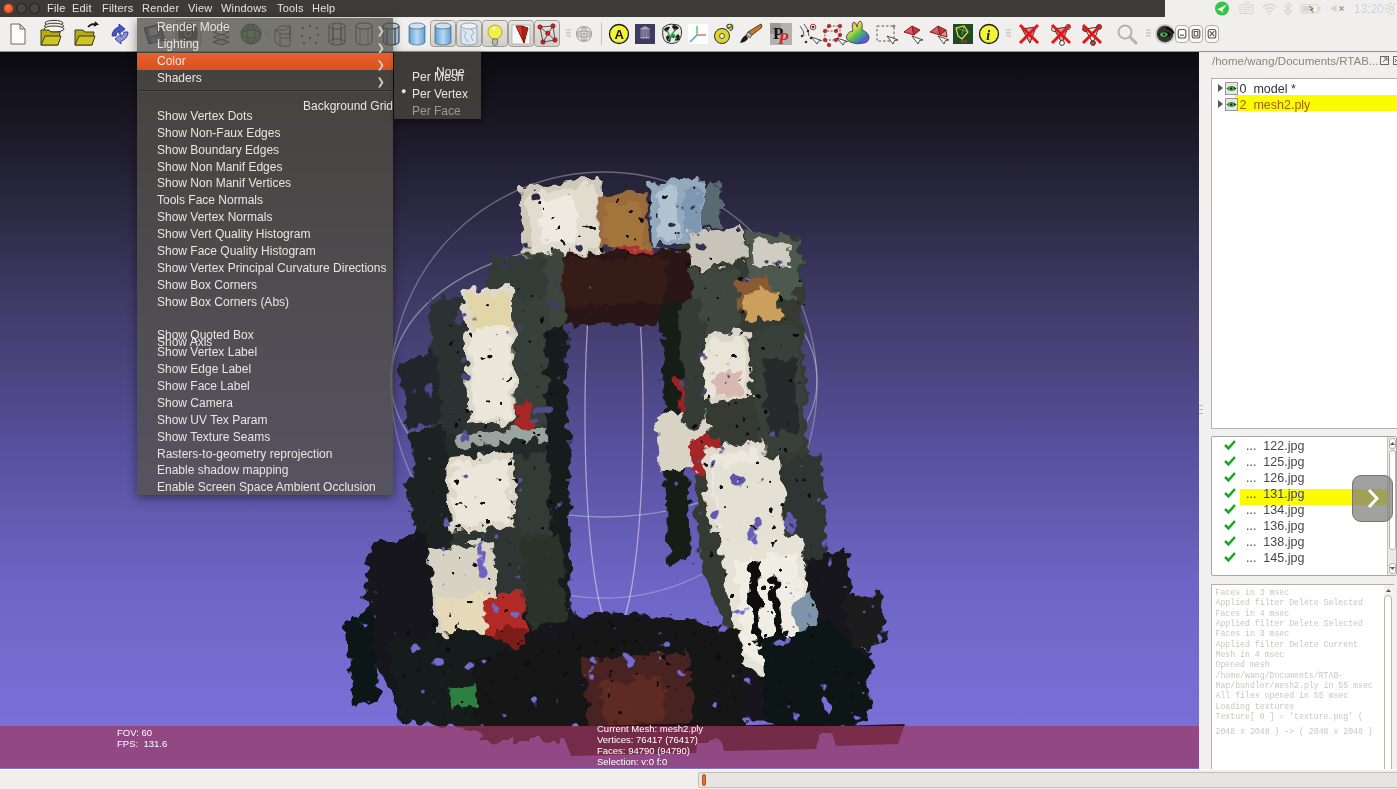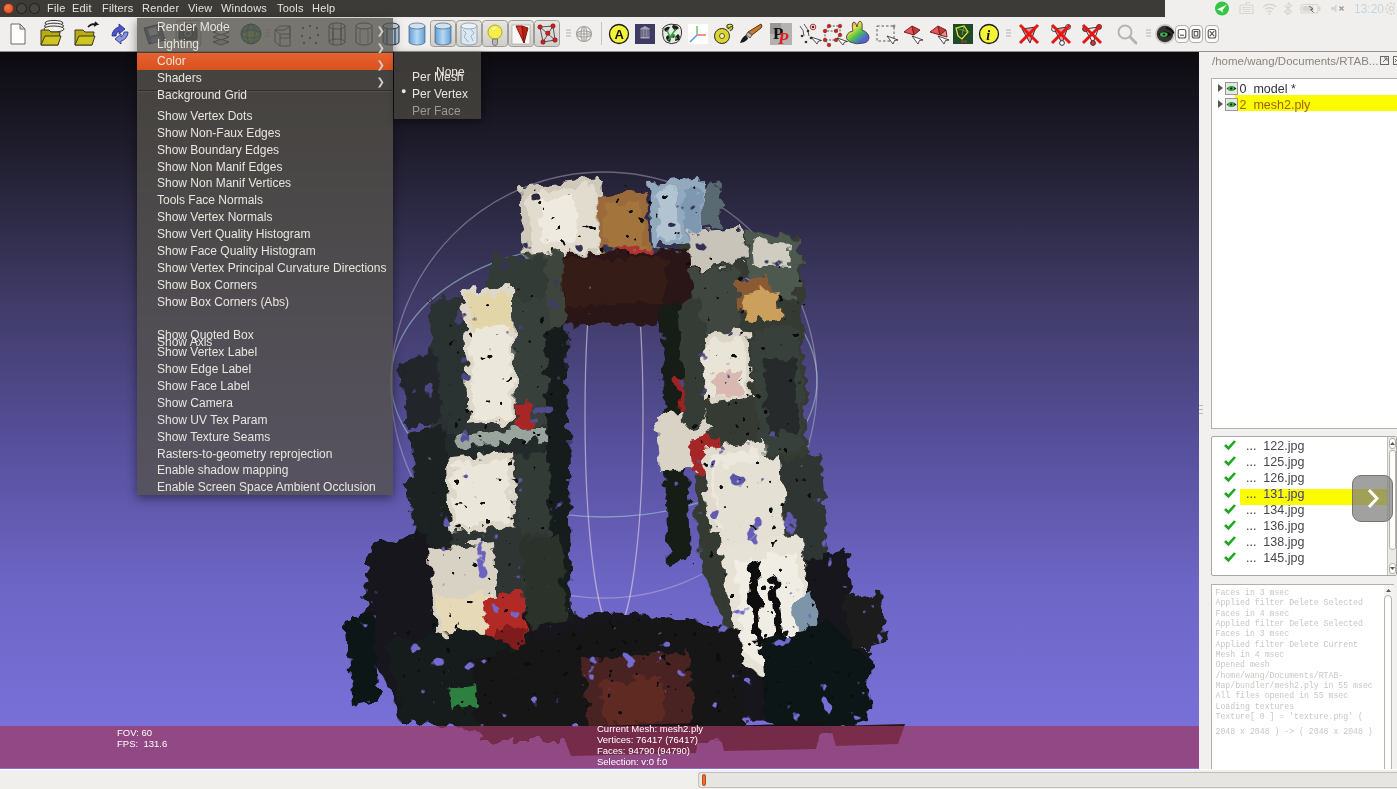--- a/index.html
+++ b/index.html
@@ -679,21 +679,21 @@
     <div class="abs" style="left:3px;top:1px;width:4px;height:12px;background:#e8702f;border:1px solid #b4511c;border-radius:2px;box-sizing:border-box;"></div>
   </div>
 </div>
 
 <div id="rmenu">
   <div class="mi" style="top:1px;">Render Mode<span class="arr">❯</span></div>
   <div class="mi" style="top:18px;">Lighting<span class="arr">❯</span></div>
   <div class="mi" style="top:35px;background:linear-gradient(#e8622f,#d8511e);">Color<span class="arr">❯</span></div>
   <div class="mi" style="top:52px;">Shaders<span class="arr">❯</span></div>
   <div style="position:absolute;left:1px;top:71.5px;width:254px;height:1px;background:rgba(30,28,25,0.55);box-shadow:0 1px 0 rgba(255,255,255,0.08);"></div>
-  <div class="mi" style="top:69px;">Background Grid</div>
+  <div class="mi" style="top:80px;text-align:right;">Background Grid</div>
   <div class="mi" style="top:89.9px;">Show Vertex Dots</div>
   <div class="mi" style="top:106.8px;">Show Non-Faux Edges</div>
   <div class="mi" style="top:123.7px;">Show Boundary Edges</div>
   <div class="mi" style="top:140.5px;">Show Non Manif Edges</div>
   <div class="mi" style="top:157.4px;">Show Non Manif Vertices</div>
   <div class="mi" style="top:174.3px;">Tools Face Normals</div>
   <div class="mi" style="top:191.2px;">Show Vertex Normals</div>
   <div class="mi" style="top:208.1px;">Show Vert Quality Histogram</div>
   <div class="mi" style="top:225px;">Show Face Quality Histogram</div>
   <div class="mi" style="top:241.8px;">Show Vertex Principal Curvature Directions</div>

